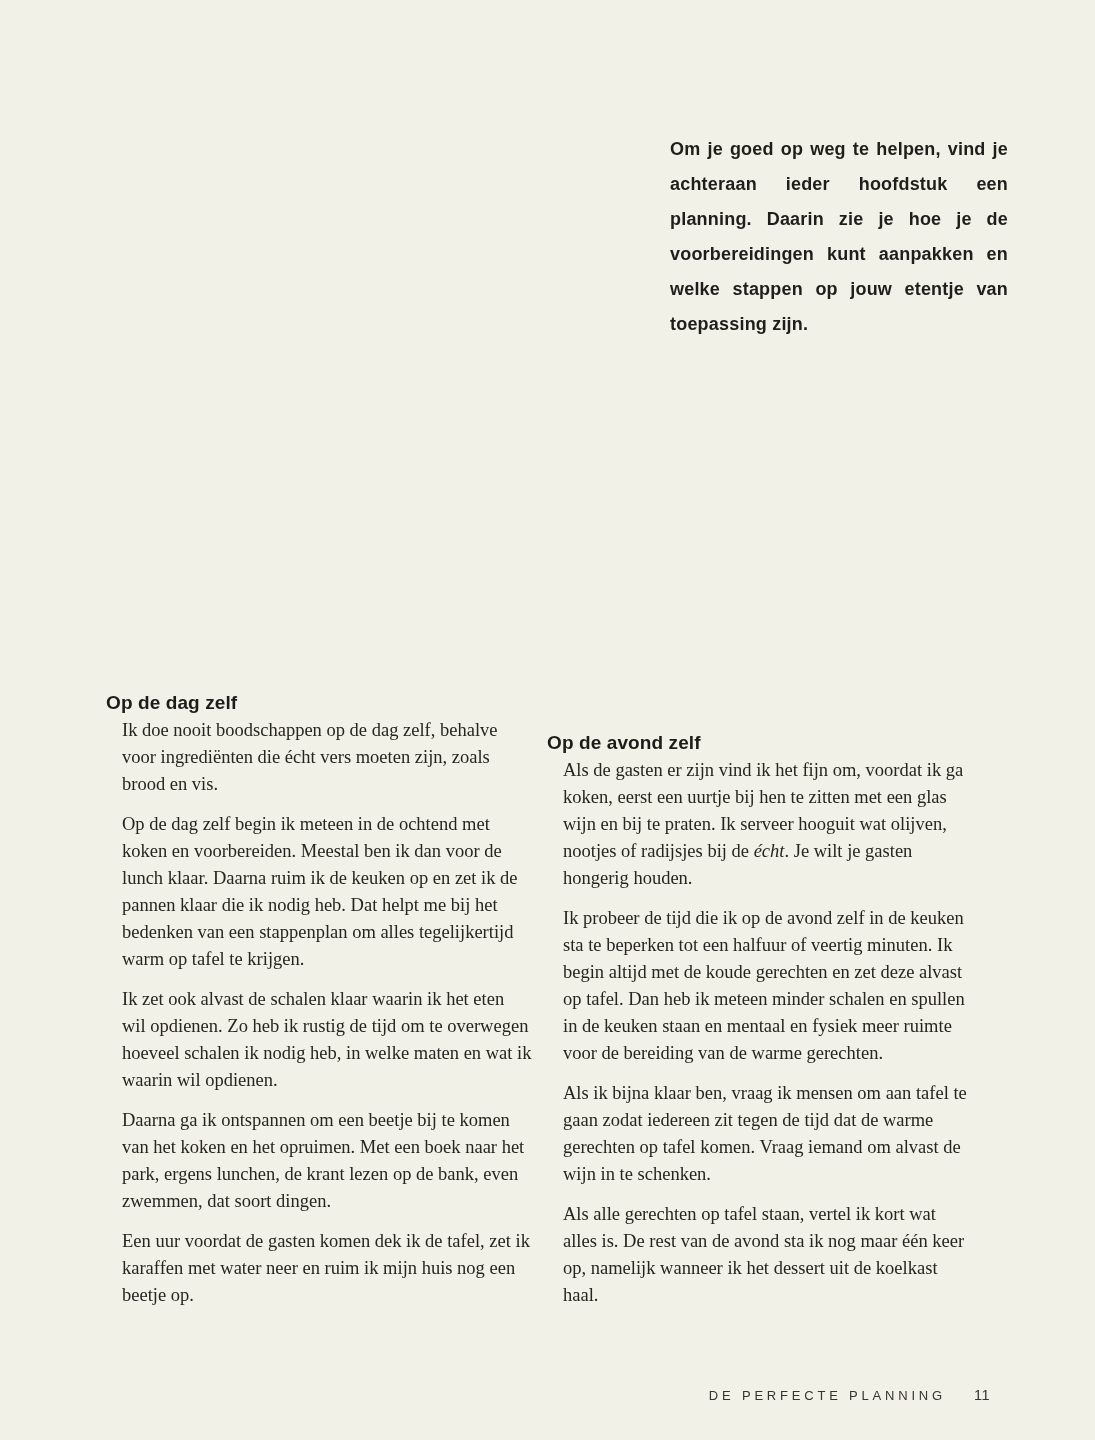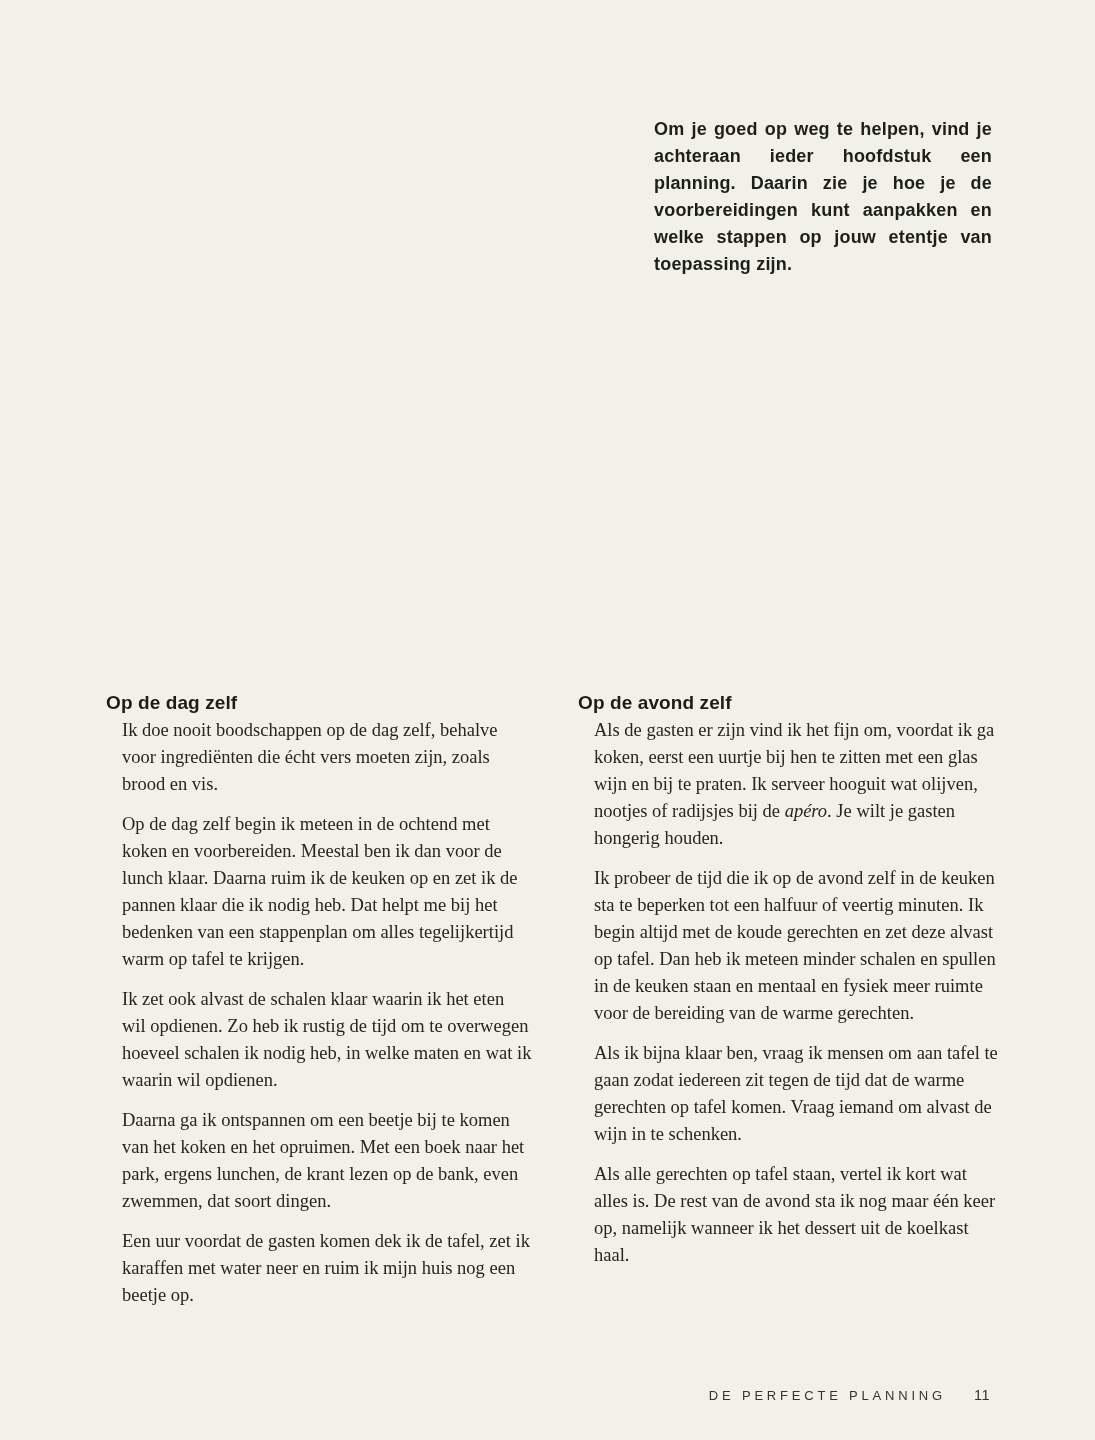--- a/index.html
+++ b/index.html
@@ -17,37 +17,38 @@
   .page {
     position: absolute;
     inset: 0;
   }
   
   .intro {
     position: absolute;
     top: 116px;
     left: 654px;
     width: 338px;
-    margin: 0;
+    margin: 16px;
     font-family: "Liberation Sans", sans-serif;
     font-weight: 700;
     font-size: 18px;
-    line-height: 27px;
+    line-height: 35px;
     letter-spacing: 0.2px;
     text-align: justify;
     color: #1e1e1a;
   }
   
   .columns {
     position: absolute;
     top: 691px;
     left: 106px;
     width: 886px;
     display: flex;
-    gap: 46px;
+    gap: 15px;
+    align-items: flex-end;
   }
   .col {
     width: 426px;
     flex: 0 0 426px;
   }
   .col h3 {
     margin: 0 0 3px 0;
     font-family: "Liberation Sans", sans-serif;
     font-weight: 700;
     font-size: 19px;
@@ -103,21 +104,21 @@
           <p class="body-para"><span>Op de dag zelf begin ik meteen in de ochtend met koken en voorbereiden. Meestal ben ik dan voor de lunch klaar. Daarna ruim ik de keuken op en zet ik de pannen klaar die ik nodig heb. Dat helpt me bij het bedenken van een stappenplan om alles tegelijkertijd warm op tafel te krijgen.</span></p>
           <p class="body-para"><span>Ik zet ook alvast de schalen klaar waarin ik het eten wil opdienen. Zo heb ik rustig de tijd om te overwegen hoeveel schalen ik nodig heb, in welke maten en wat ik waarin wil opdienen.</span></p>
           <p class="body-para"><span>Daarna ga ik ontspannen om een beetje bij te komen van het koken en het opruimen. Met een boek naar het park, ergens lunchen, de krant lezen op de bank, even zwemmen, dat soort dingen.</span></p>
           <p class="body-para"><span>Een uur voordat de gasten komen dek ik de tafel, zet ik karaffen met water neer en ruim ik mijn huis nog een beetje op.</span></p>
         </div>
     </section>
 
     <section class="col">
       <h3>Op de avond zelf</h3>
       <div>
-          <p class="body-para"><span>Als de gasten er zijn vind ik het fijn om, voordat ik ga koken, eerst een uurtje bij hen te zitten met een glas wijn en bij te praten. Ik serveer hooguit wat olijven, nootjes of radijsjes bij de </span><em>apéro</em><span>. Je wilt je gasten hongerig houden.</span></p>
+          <p class="body-para"><span>Als de gasten er zijn vind ik het fijn om, voordat ik ga koken, eerst een uurtje bij hen te zitten met een glas wijn en bij te praten. Ik serveer hooguit wat olijven, nootjes of radijsjes bij de </span><em>écht</em><span>. Je wilt je gasten hongerig houden.</span></p>
           <p class="body-para"><span>Ik probeer de tijd die ik op de avond zelf in de keuken sta te beperken tot een halfuur of veertig minuten. Ik begin altijd met de koude gerechten en zet deze alvast op tafel. Dan heb ik meteen minder schalen en spullen in de keuken staan en mentaal en fysiek meer ruimte voor de bereiding van de warme gerechten.</span></p>
           <p class="body-para"><span>Als ik bijna klaar ben, vraag ik mensen om aan tafel te gaan zodat iedereen zit tegen de tijd dat de warme gerechten op tafel komen. Vraag iemand om alvast de wijn in te schenken.</span></p>
           <p class="body-para"><span>Als alle gerechten op tafel staan, vertel ik kort wat alles is. De rest van de avond sta ik nog maar één keer op, namelijk wanneer ik het dessert uit de koelkast haal.</span></p>
         </div>
     </section>
 
   </div>
 
   <footer class="footer">
     <span class="running-head">DE PERFECTE PLANNING</span>

